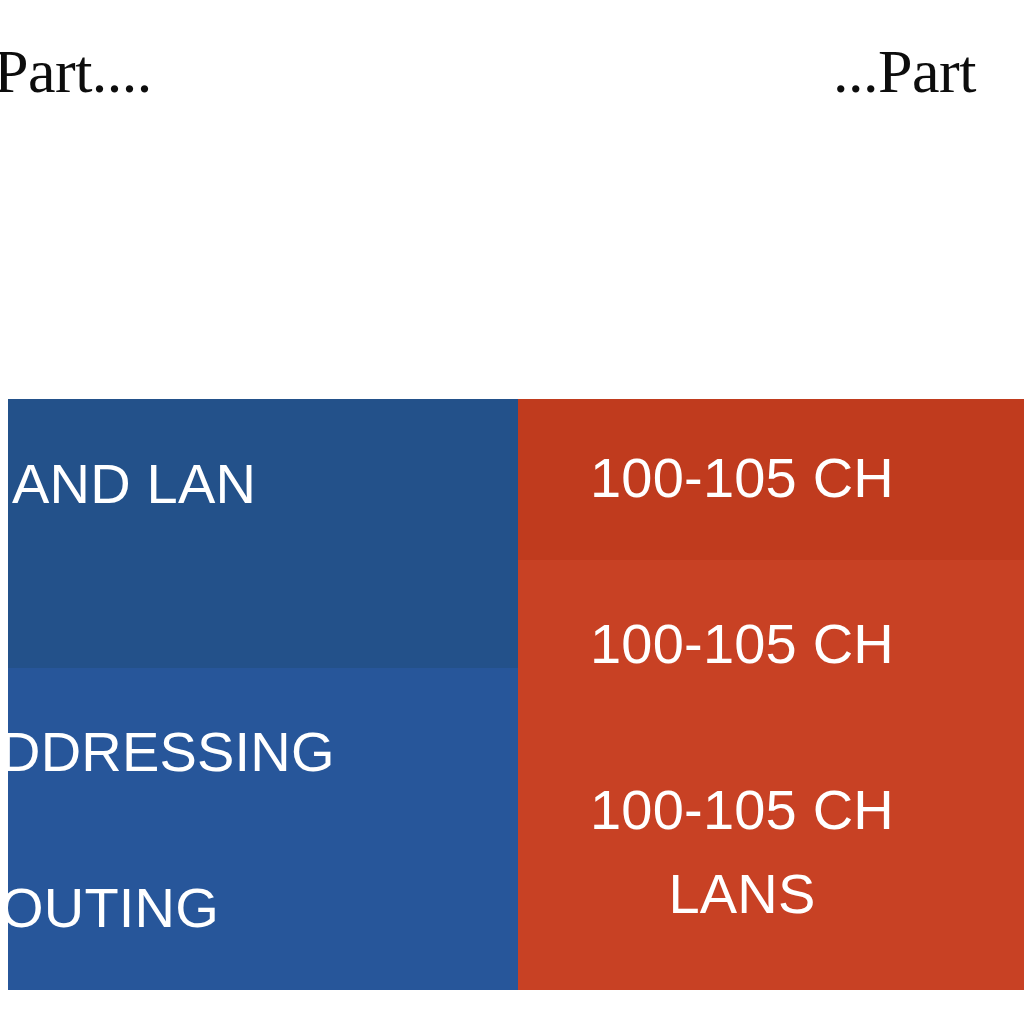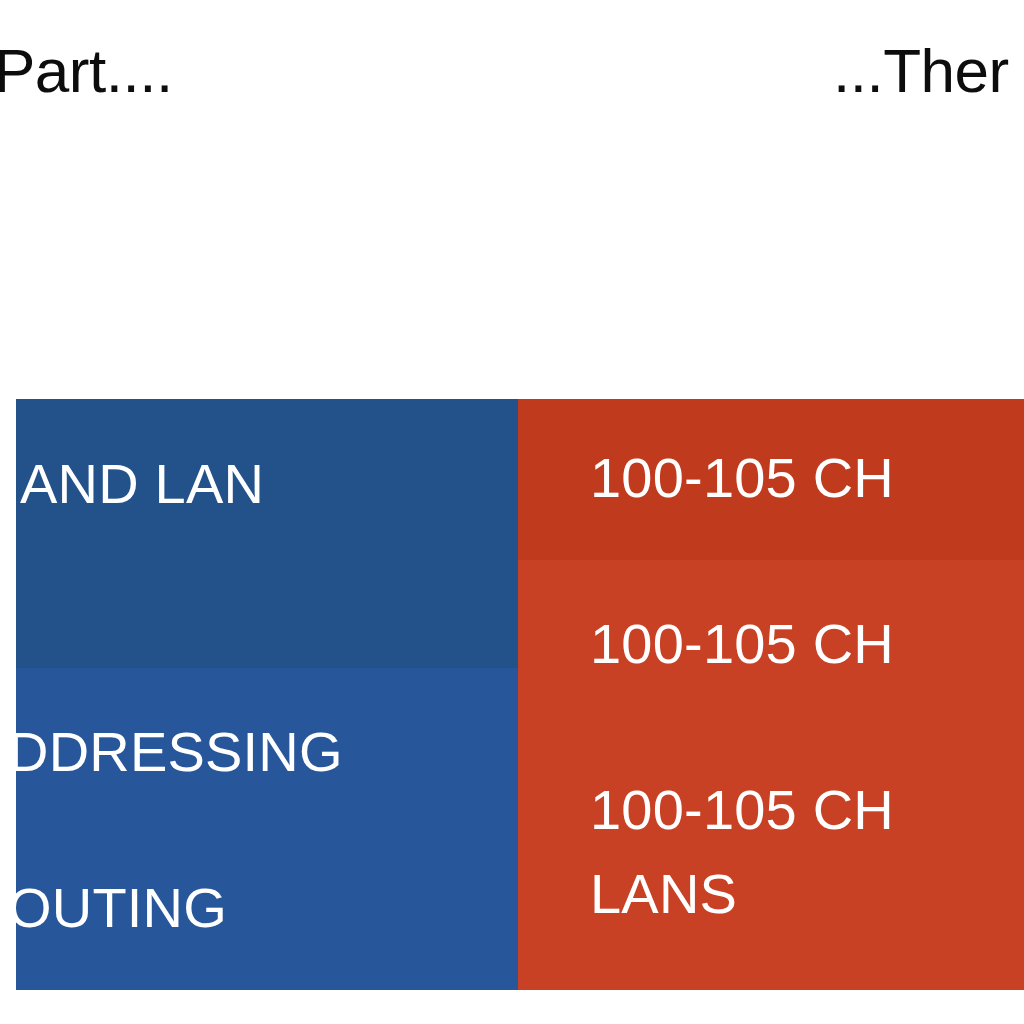--- a/index.html
+++ b/index.html
@@ -23,20 +23,21 @@
     overflow: hidden;
   }
 
   
   .header-band {
     position: absolute;
     left: 0;
     top: 0;
     width: 1024px;
     height: 140px;
+    font-family: Liberation Serif, serif;
   }
   .header-label {
     position: absolute;
     font-size: 62px;
     font-weight: 400;
     line-height: 1;
     color: #0d0d0d;
     white-space: nowrap;
     letter-spacing: -0.5px;
   }
@@ -51,21 +52,21 @@
     width: 1024px;
     height: 591px;
   }
 
   .col {
     position: absolute;
     top: 0;
     height: 591px;
     overflow: hidden;
   }
-  .col-left  { left: 16px;   width: 517px; }
+  .col-left  { left: 8px;   width: 517px; }
   .col-right { left: 518px; width: 506px; }
 
   
   .band {
     position: absolute;
     left: 0;
     width: 100%;
   }
   .band-blue-top    { top: 0px;   height: 269px; background: #23518A; }
   .band-blue-bottom { top: 269px; height: 322px; background: #27569A; }
@@ -75,41 +76,41 @@
   
   .cell {
     position: absolute;
     color: #ffffff;
     font-size: 56px;
     font-weight: 400;
     line-height: 1.18;
     white-space: nowrap;
     letter-spacing: 0.2px;
   }
-  .cell-multiline { white-space: normal; }
+  .cell-multiline { white-space: normal; text-align: center; }
 
   .cell-blue-1 { left: 4px; top: 52px;  }
   .cell-blue-2 { left: -8px; top: 320px; }
   .cell-blue-3 { left: -8px; top: 476px; }
 
   .cell-orange-1 { left: 72px; top: 46px;  }
   .cell-orange-2 { left: 72px; top: 212px; }
   .cell-orange-3 { left: 72px; top: 378px; }
 
   .cell-line { display: block; }
   .cell-line + .cell-line { margin-top: 18px; }
 </style>
 </head>
 <body>
 
 <div class="page">
 
   <div class="header-band">
     <div class="header-label header-left">Part....</div>
-    <div class="header-label header-right">...Ther</div>
+    <div class="header-label header-right">...Part</div>
   </div>
 
   <div class="columns">
 
     <div class="col col-left">
       <div class="band band-blue-top"></div>
       <div class="band band-blue-bottom"></div>
 
       <div class="cell cell-blue-1">AND LAN</div>
       <div class="cell cell-blue-2">DDRESSING</div>

